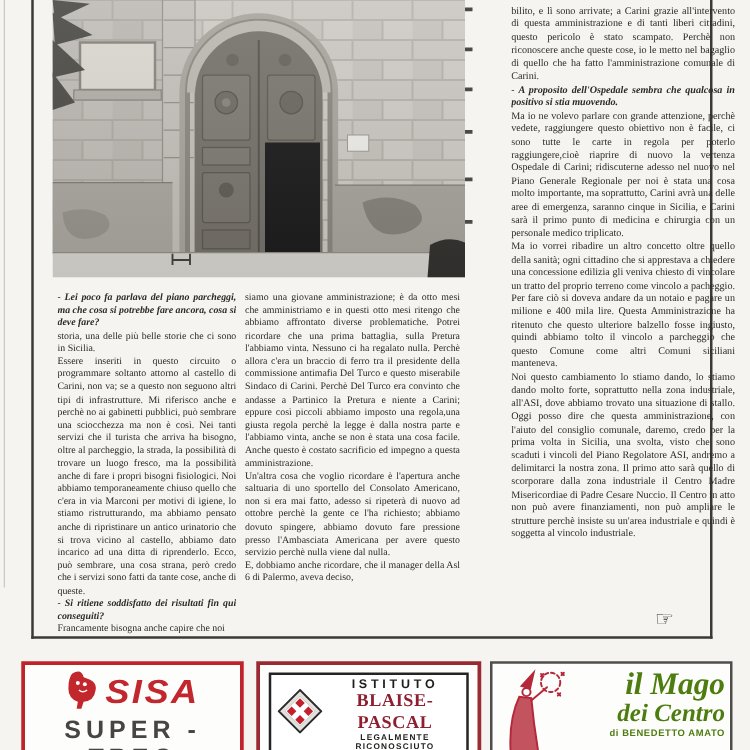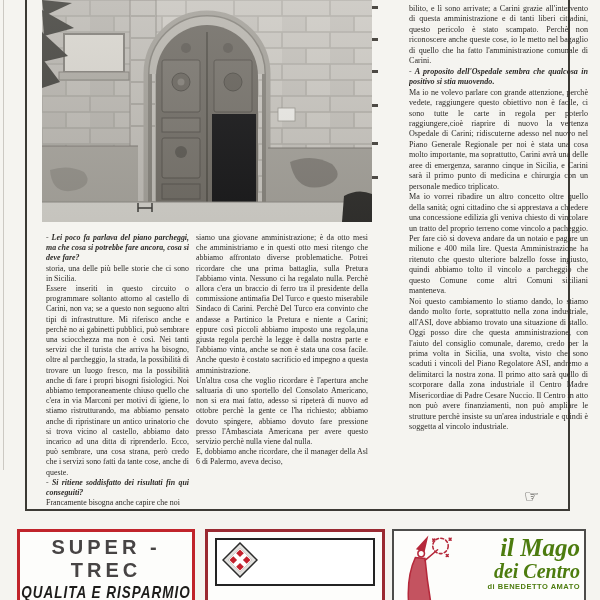--- a/index.html
+++ b/index.html
@@ -155,36 +155,52 @@
   <div class="col col-right">
       <p class="para normal">bilito, e lì sono arrivate; a Carini grazie all'intervento di questa amministrazione e di tanti liberi cittadini, questo pericolo è stato scampato. Perchè non riconoscere anche queste cose, io le metto nel bagaglio di quello che ha fatto l'amministrazione comunale di Carini.</p>
       <p class="para question">- A proposito dell'Ospedale sembra che qualcosa in positivo si stia muovendo.</p>
       <p class="para normal">Ma io ne volevo parlare con grande attenzione, perchè vedete, raggiungere questo obiettivo non è facile, ci sono tutte le carte in regola per poterlo raggiungere,cioè riaprire di nuovo la vertenza Ospedale di Carini; ridiscuterne adesso nel nuovo nel Piano Generale Regionale per noi è stata una cosa molto importante, ma soprattutto, Carini avrà una delle aree di emergenza, saranno cinque in Sicilia, e Carini sarà il primo punto di medicina e chirurgia con un personale medico triplicato.</p>
       <p class="para normal">Ma io vorrei ribadire un altro concetto oltre quello della sanità; ogni cittadino che si apprestava a chiedere una concessione edilizia gli veniva chiesto di vincolare un tratto del proprio terreno come vincolo a pacheggio. Per fare ciò si doveva andare da un notaio e pagare un milione e 400 mila lire. Questa Amministrazione ha ritenuto che questo ulteriore balzello fosse ingiusto, quindi abbiamo tolto il vincolo a parcheggio che questo Comune come altri Comuni siciliani manteneva.</p>
       <p class="para normal">Noi questo cambiamento lo stiamo dando, lo stiamo dando molto forte, soprattutto nella zona industriale, all'ASI, dove abbiamo trovato una situazione di stallo. Oggi posso dire che questa amministrazione, con l'aiuto del consiglio comunale, daremo, credo per la prima volta in Sicilia, una svolta, visto che sono scaduti i vincoli del Piano Regolatore ASI, andremo a delimitarci la nostra zona. Il primo atto sarà quello di scorporare dalla zona industriale il Centro Madre Misericordiae di Padre Cesare Nuccio. Il Centro in atto non può avere finanziamenti, non può ampliare le strutture perchè insiste su un'area industriale e quindi è soggetta al vincolo industriale.</p>
     </div>
   <div class="hand">☞</div>
 
   <div class="ad ad-sisa">
+    <div class="sisa-row">
+      <span>
+        <svg width="28" height="32" viewBox="0 0 30 34">
+          <path d="M6 3 Q14 -2 16 6 L21 8 Q28 11 26 18 Q25 26 16 27 L14 33 L10 33 L11 27 Q2 24 3 14 Q3 7 6 3 Z" fill="#c1272d"></path>
+          <circle cx="11" cy="11" r="1.7" fill="#fff"></circle>
+          <circle cx="17" cy="12" r="1.7" fill="#fff"></circle>
+          <path d="M12 17 Q15 20 19 17" stroke="#fff" stroke-width="1.2" fill="none"></path>
+        </svg>
+      </span>
+      <span class="sisa-word">SISA</span>
+    </div>
     <div class="sisa-sub">SUPER - TREC</div>
     <div class="sisa-tag">QUALITA E RISPARMIO</div>
   </div>
 
   <div class="ad ad-blaise">
     <div class="blaise-head">
       <span>
         <svg width="36" height="36" viewBox="0 0 36 36">
           <polygon points="18,1 35,18 18,35 1,18" fill="#e3e2df" stroke="#2b2b2b" stroke-width="1.5"></polygon>
           <polygon points="18,6 30,18 18,30 6,18" fill="#ffffff" stroke="#b5b5b2" stroke-width="0.6"></polygon>
           <polygon points="18,7.5 21.8,11.3 18,15.1 14.2,11.3" fill="#c2202c"></polygon>
           <polygon points="24.7,14.2 28.5,18 24.7,21.8 20.9,18" fill="#c2202c"></polygon>
           <polygon points="18,20.9 21.8,24.7 18,28.5 14.2,24.7" fill="#c2202c"></polygon>
           <polygon points="11.3,14.2 15.1,18 11.3,21.8 7.5,18" fill="#c2202c"></polygon>
         </svg>
       </span>
+      <div class="blaise-text">
+        <div class="b1">ISTITUTO</div>
+        <div class="b2">BLAISE-PASCAL</div>
+        <div class="b3">LEGALMENTE RICONOSCIUTO</div>
+      </div>
     </div>
 
   </div>
 
   <div class="ad ad-mago">
     <span>
       <svg width="56" height="72" viewBox="0 0 58 74">
         <g stroke="#b5283a" fill="none" stroke-width="1.6" stroke-linecap="round">
           <path d="M20 14 L30 3 L27 16 Z" fill="#b5283a"></path>
           <circle cx="24" cy="19" r="3.4"></circle>

